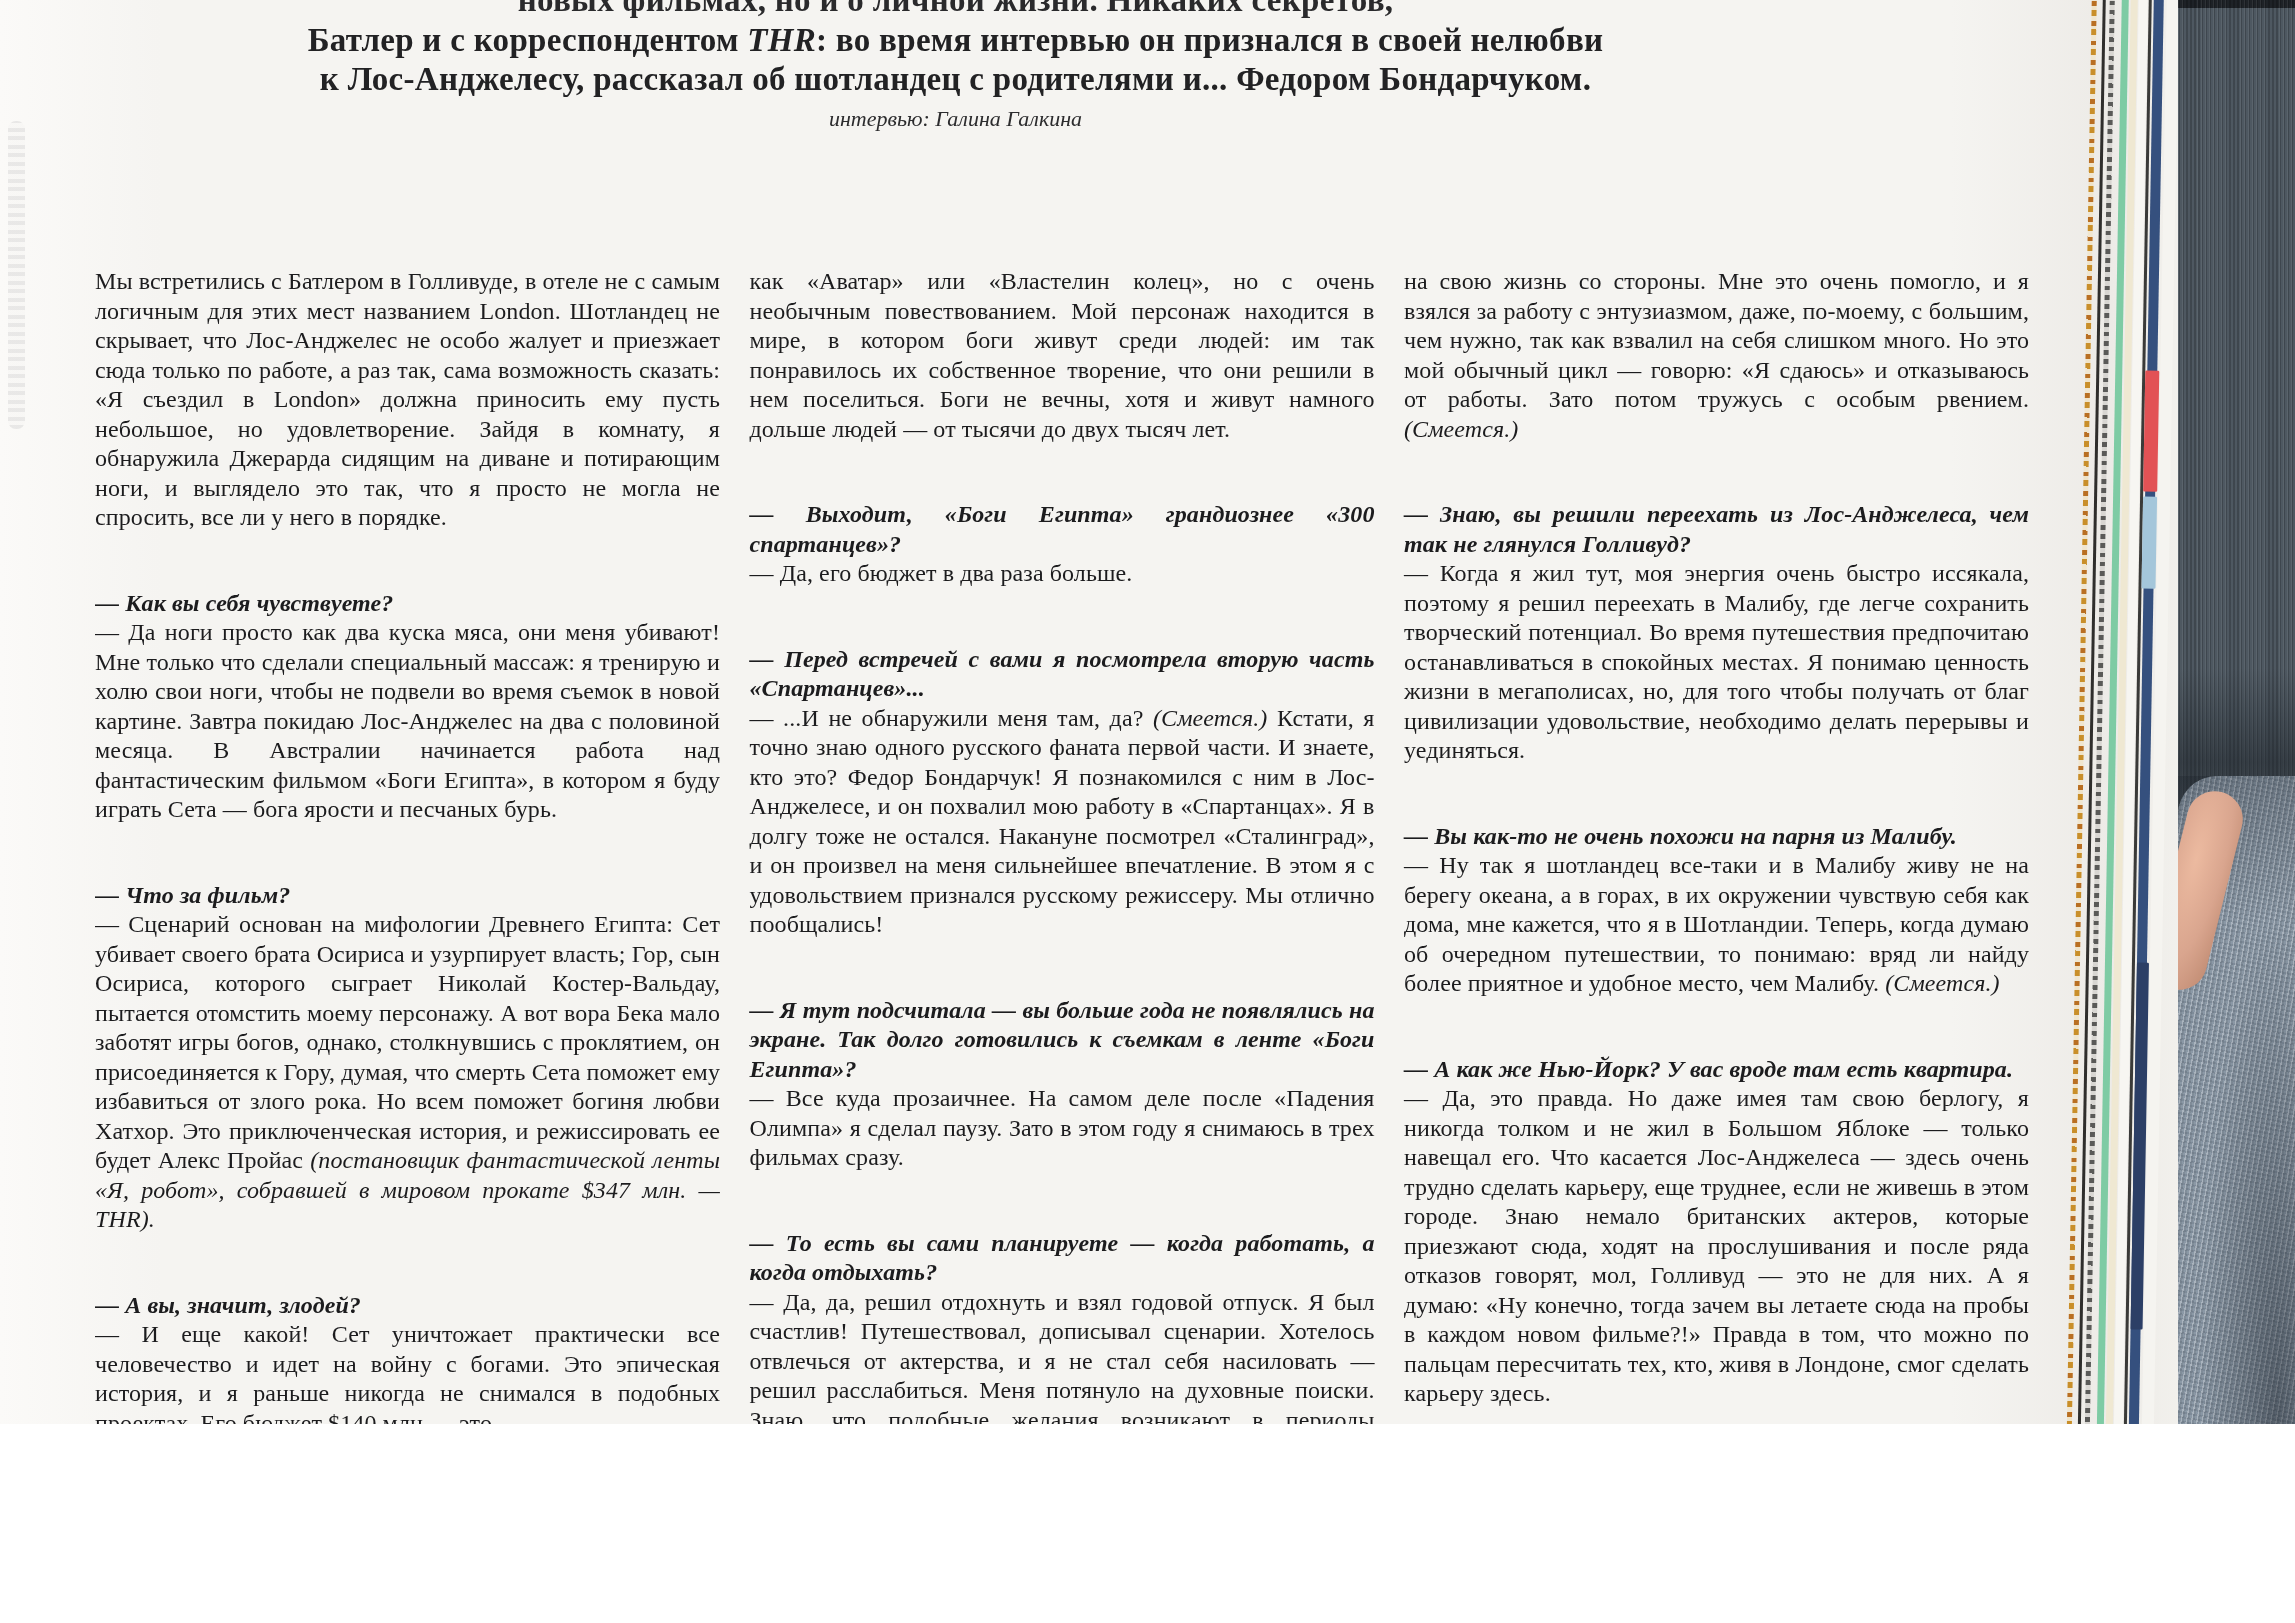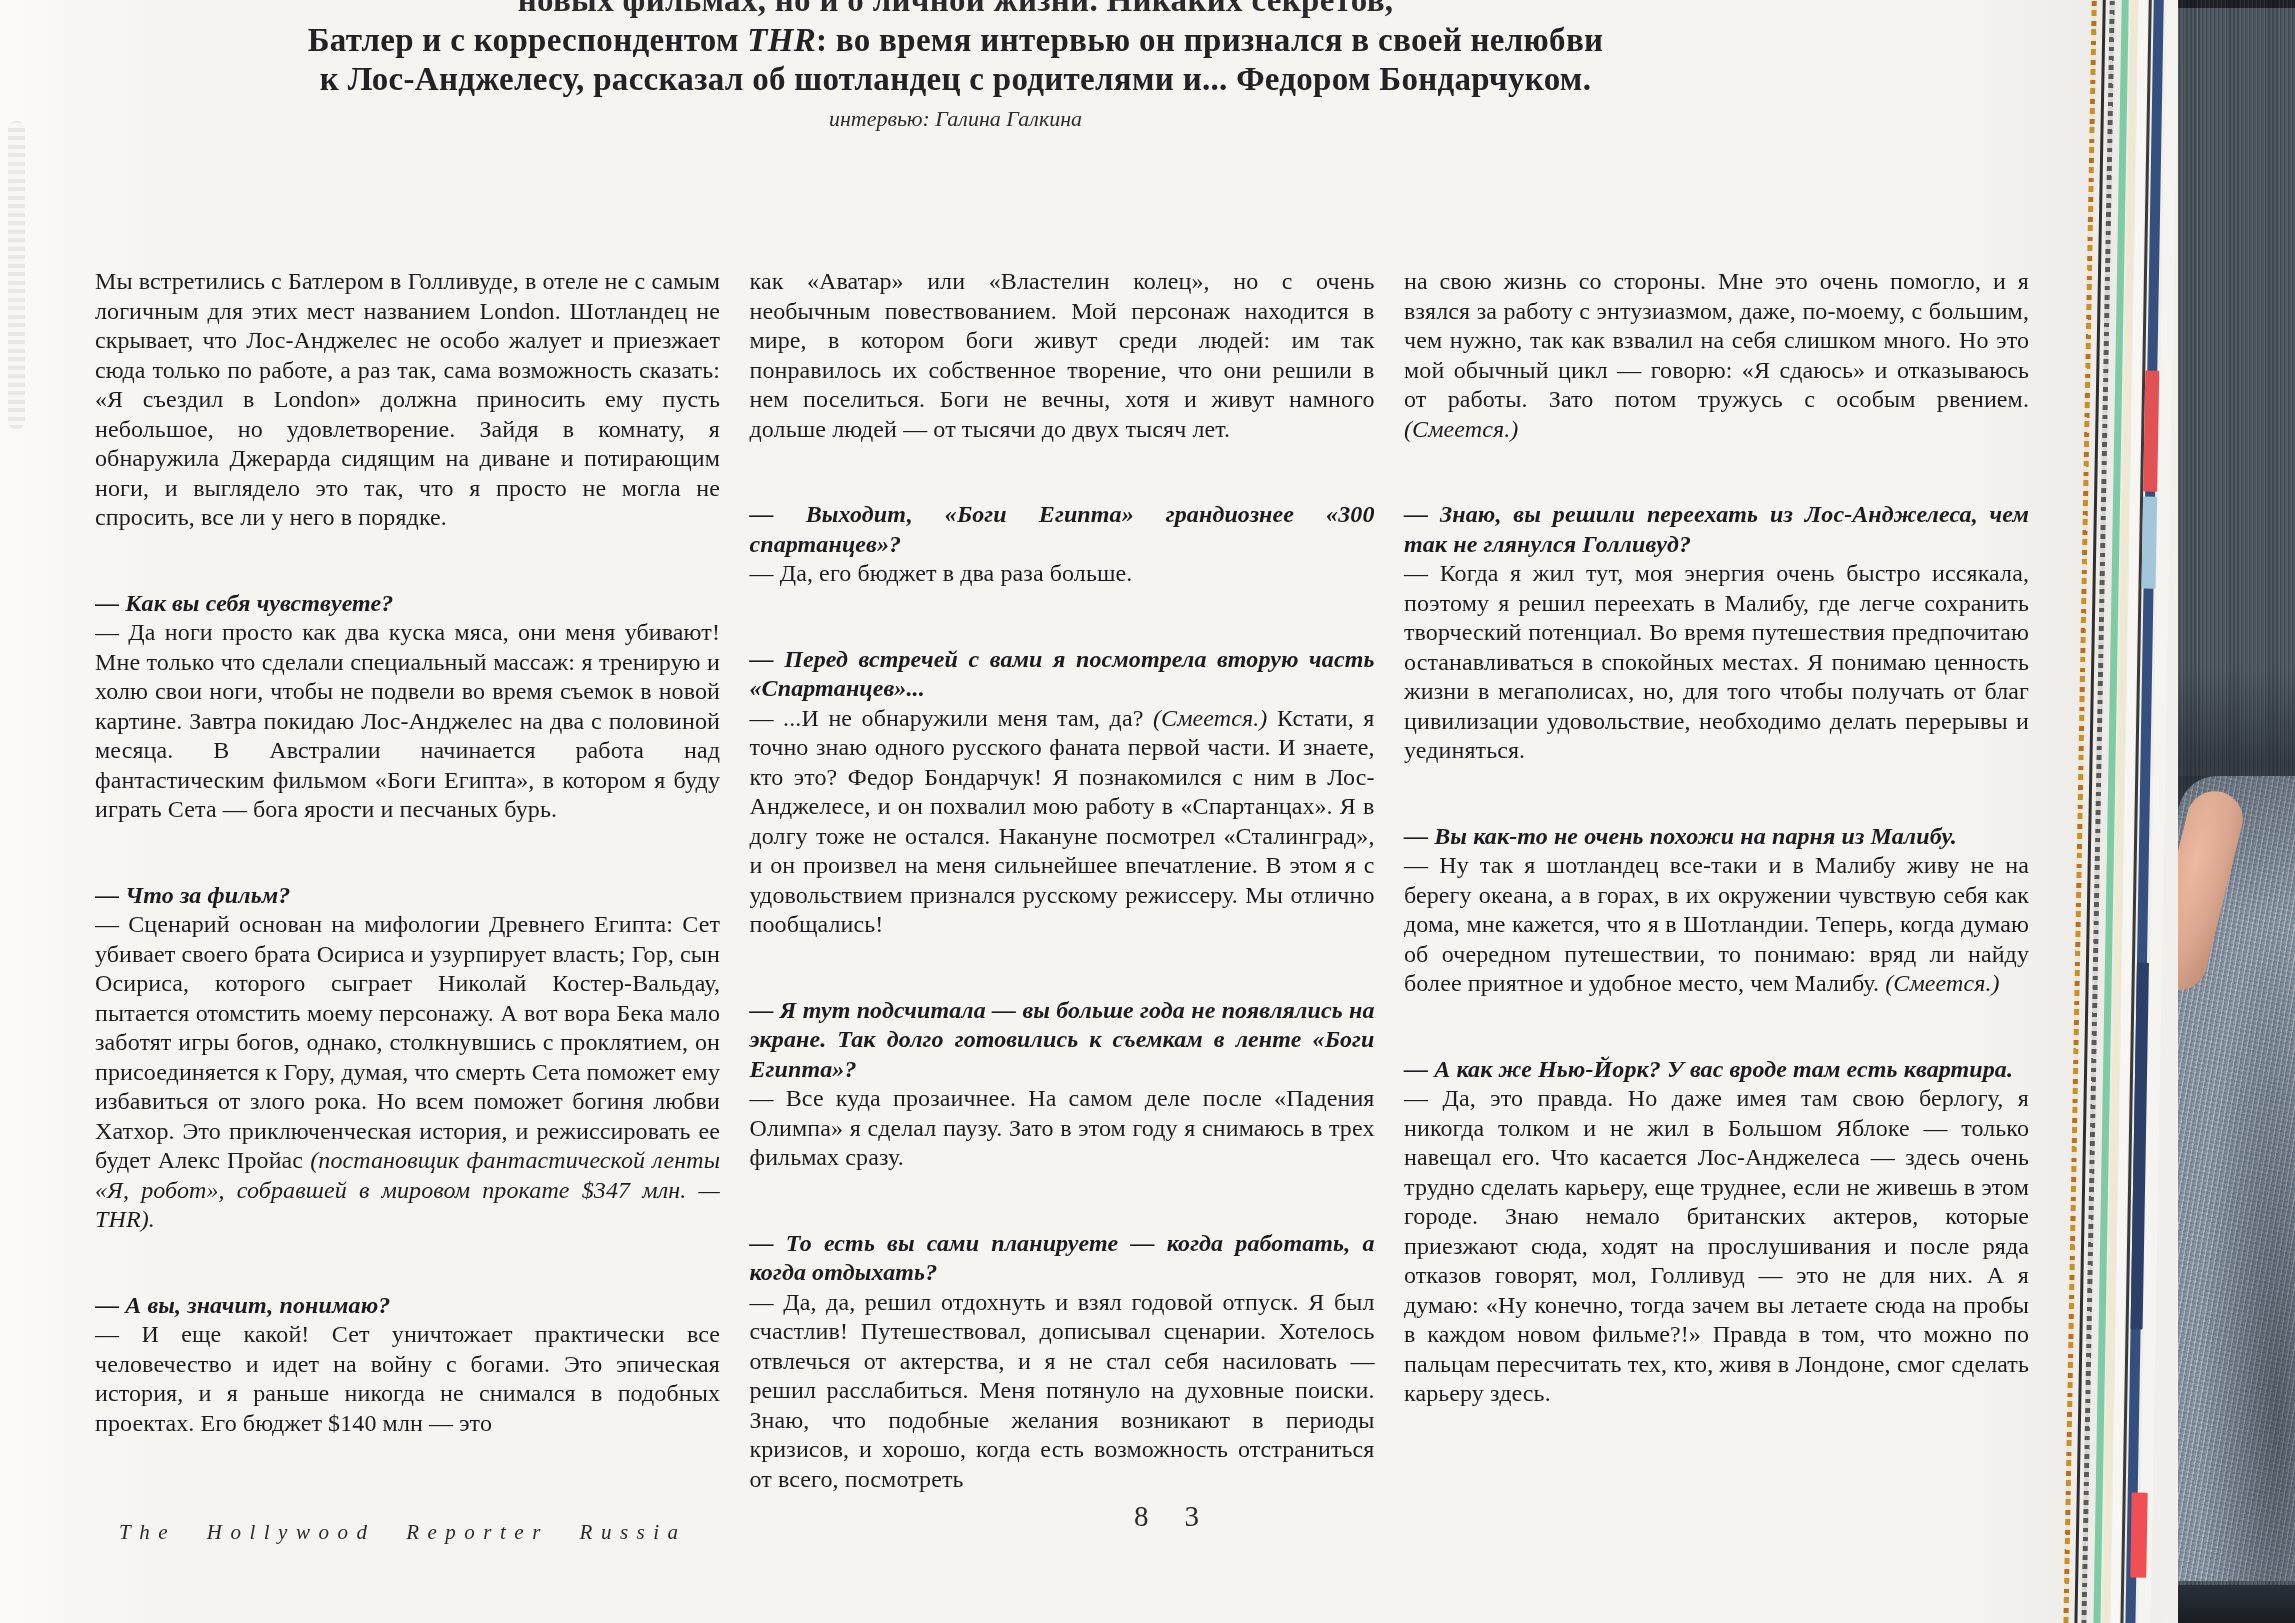--- a/index.html
+++ b/index.html
@@ -1,17 +1,17 @@
 <!DOCTYPE html>
 <html lang="ru" style="font-size:10.5px"><head>
 <meta charset="utf-8">
 <style>
   html,body{margin:0;padding:0;}
   .canvas{
-    position:relative; width:2295px; height:1623px; overflow:hidden;
+    position:relative; width:2295px; height:1424px; overflow:hidden;
     background:linear-gradient(90deg,#fbfaf8 0%,#f5f4f1 7%,#f5f4f1 85%,#edebe7 92%,#f3f2ee 96%,#f5f4f1 100%);
     font-family:"Liberation Serif", serif; color:#1c1c1e;
   }
   
   .header{position:absolute; left:0; top:-19.6px; width:1911px; text-align:center;}
   .overline{font-size:33px; font-weight:bold; line-height:41px; letter-spacing:0.3px; color:#2a2a2c;}
   .title{font-size:33px; font-weight:bold; line-height:39px; letter-spacing:0.3px; color:#222224;}
   .title em{margin-top:24px;}
   .byline{font-size:22px; font-style:italic; margin-top:7px; color:#2c2c2e;}
   
@@ -90,21 +90,21 @@
     <div class="byline">интервью: Галина Галкина</div>
   </div>
 
   <div class="columns">
       <div class="col">
         <p class="lead"><span>Мы встретились с Батлером в Голливуде, в отеле не с самым логичным для этих мест названием London. Шотландец не скрывает, что Лос-Анджелес не особо жалует и приезжает сюда только по работе, а раз так, сама возможность сказать: «Я съездил в London» должна приносить ему пусть небольшое, но удовлетворение. Зайдя в комнату, я обнаружила Джерарда сидящим на диване и потирающим ноги, и выглядело это так, что я просто не могла не спросить, все ли у него в порядке.</span></p>
         <p class="q"><span>— Как вы себя чувствуете?</span></p>
         <p class="a"><span>— Да ноги просто как два куска мяса, они меня убивают! Мне только что сделали специальный массаж: я тренирую и холю свои ноги, чтобы не подвели во время съемок в новой картине. Завтра покидаю Лос-Анджелес на два с половиной месяца. В Австралии начинается работа над фантастическим фильмом «Боги Египта», в котором я буду играть Сета — бога ярости и песчаных бурь.</span></p>
         <p class="q"><span>— Что за фильм?</span></p>
         <p class="a"><span>— Сценарий основан на мифологии Древнего Египта: Сет убивает своего брата Осириса и узурпирует власть; Гор, сын Осириса, которого сыграет Николай Костер-Вальдау, пытается отомстить моему персонажу. А вот вора Бека мало заботят игры богов, однако, столкнувшись с проклятием, он присоединяется к Гору, думая, что смерть Сета поможет ему избавиться от злого рока. Но всем поможет богиня любви Хатхор. Это приключенческая история, и режиссировать ее будет Алекс Пройас </span><em>(постановщик фантастической ленты «Я, робот», собравшей в мировом прокате $347 млн. — THR).</em></p>
-        <p class="q"><span>— А вы, значит, понимаю?</span></p>
+        <p class="q"><span>— А вы, значит, злодей?</span></p>
         <p class="a"><span>— И еще какой! Сет уничтожает практически все человечество и идет на войну с богами. Это эпическая история, и я раньше никогда не снимался в подобных проектах. Его бюджет $140 млн — это</span></p>
       </div>
       <div class="col">
         <p class="a"><span>как «Аватар» или «Властелин колец», но с очень необычным повествованием. Мой персонаж находится в мире, в котором боги живут среди людей: им так понравилось их собственное творение, что они решили в нем поселиться. Боги не вечны, хотя и живут намного дольше людей — от тысячи до двух тысяч лет.</span></p>
         <p class="q"><span>— Выходит, «Боги Египта» грандиознее «300 спартанцев»?</span></p>
         <p class="a"><span>— Да, его бюджет в два раза больше.</span></p>
         <p class="q"><span>— Перед встречей с вами я посмотрела вторую часть «Спартанцев»...</span></p>
         <p class="a"><span>— ...И не обнаружили меня там, да? </span><em>(Смеется.)</em><span> Кстати, я точно знаю одного русского фаната первой части. И знаете, кто это? Федор Бондарчук! Я познакомился с ним в Лос-Анджелесе, и он похвалил мою работу в «Спартанцах». Я в долгу тоже не остался. Накануне посмотрел «Сталинград», и он произвел на меня сильнейшее впечатление. В этом я с удовольствием признался русскому режиссеру. Мы отлично пообщались!</span></p>
         <p class="q"><span>— Я тут подсчитала — вы больше года не появлялись на экране. Так долго готовились к съемкам в ленте «Боги Египта»?</span></p>
         <p class="a"><span>— Все куда прозаичнее. На самом деле после «Падения Олимпа» я сделал паузу. Зато в этом году я снимаюсь в трех фильмах сразу.</span></p>

